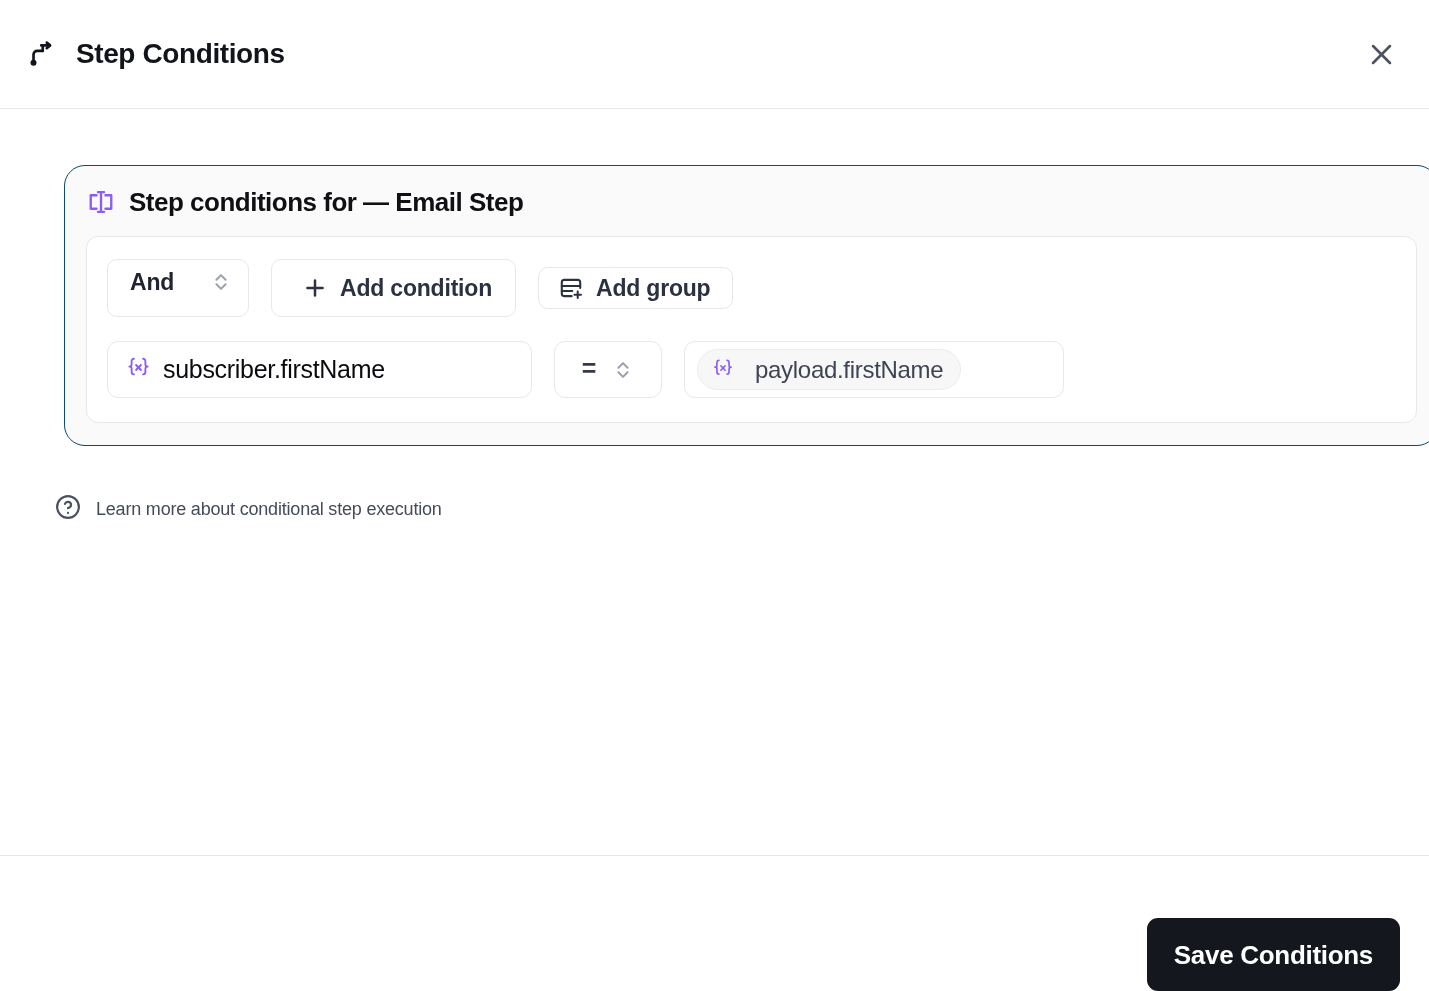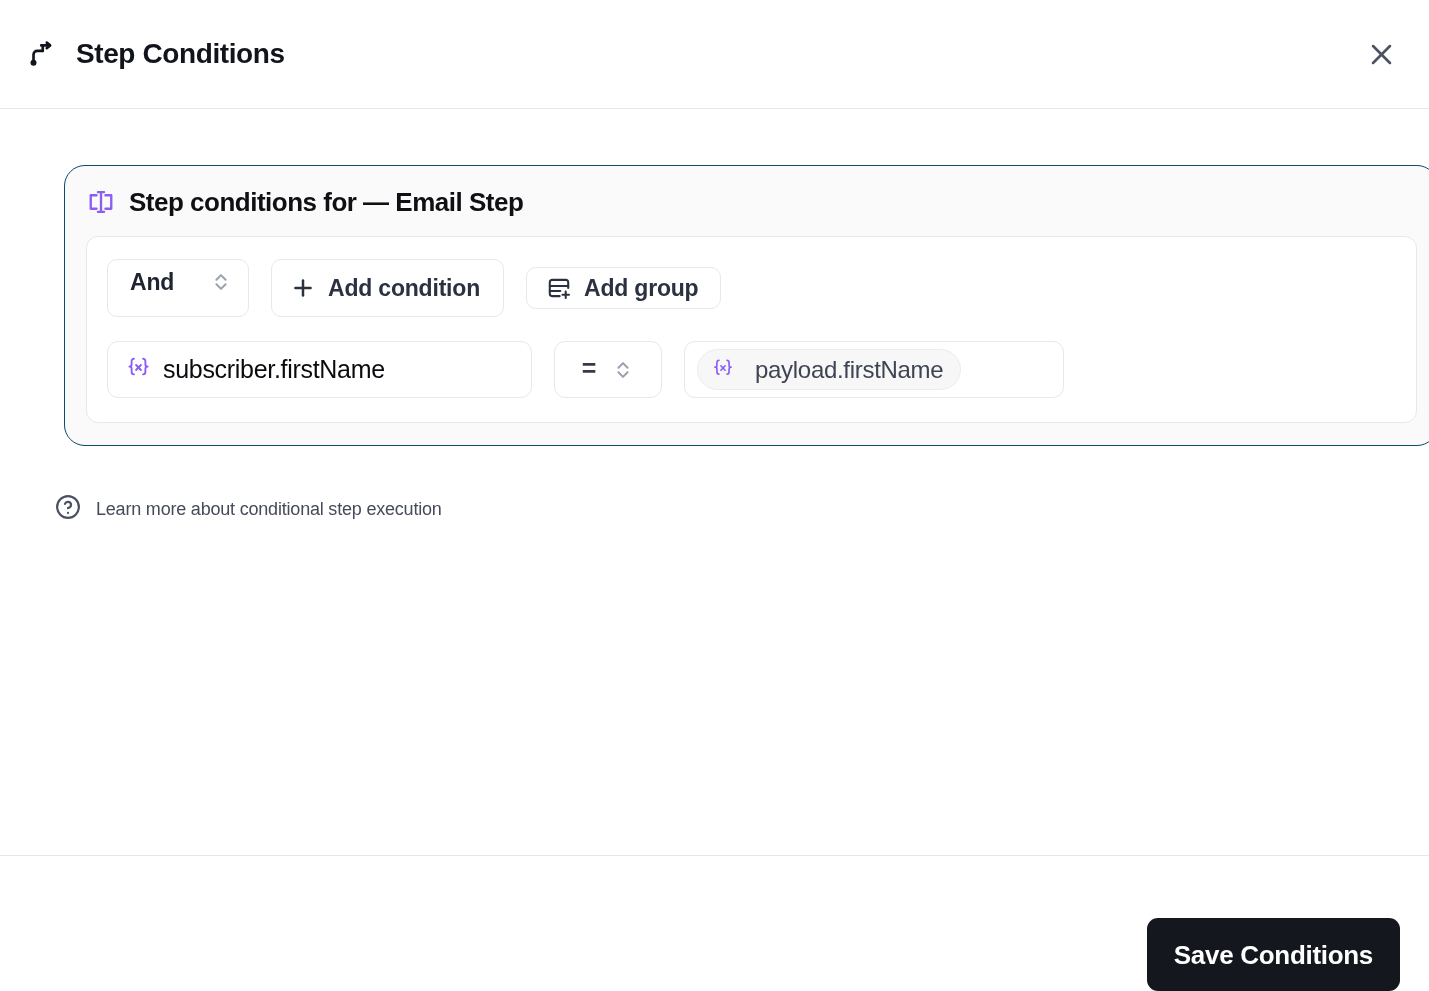--- a/index.html
+++ b/index.html
@@ -147,21 +147,21 @@
     gap: 16px;
     font-size: 23px;
     font-weight: 700;
     color: #1f2430;
     letter-spacing: -0.2px;
     min-width: 142px;
     justify-content: space-between;
   }
   .add-condition-button {
     height: 58px;
-    padding: 0 23px 0 18px;
+    padding: 0 23px 0 30px;
     gap: 12px;
     font-size: 23px;
     font-weight: 700;
     color: #2b3140;
     letter-spacing: -0.2px;
   }
   .add-group-button {
     height: 42px;
     padding: 0 22px 0 19px;
     gap: 12px;

